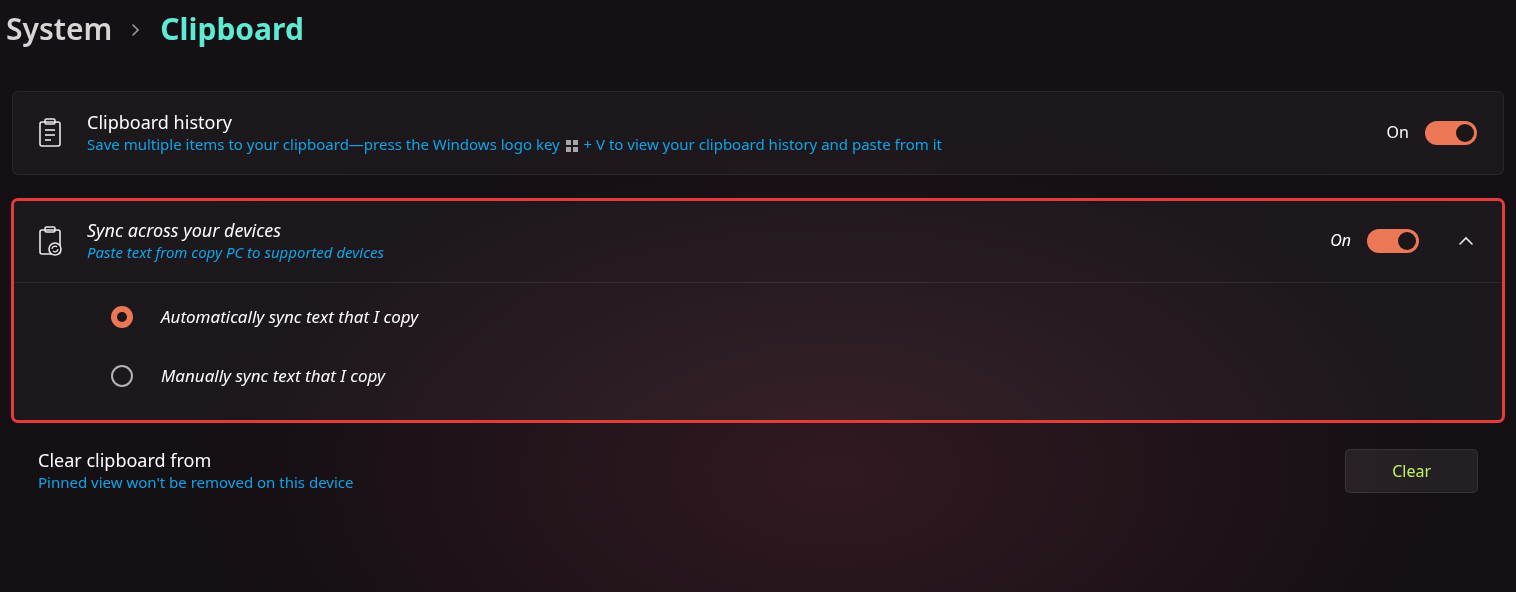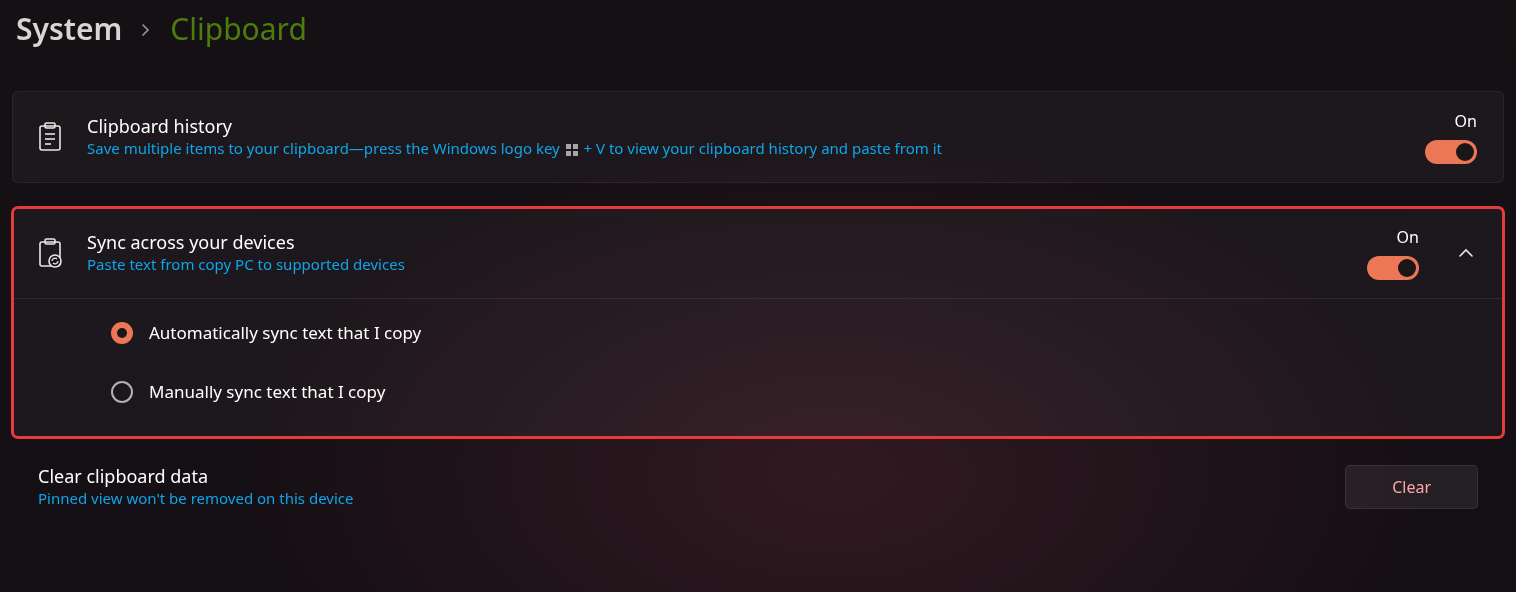--- a/index.html
+++ b/index.html
@@ -8,66 +8,67 @@
     height: 592px;
     background: radial-gradient(ellipse at 55% 80%, rgba(120,40,60,0.25) 0%, rgba(20,15,20,0.9) 50%, #141014 100%), #1a1418;
     font-family: "Segoe UI", system-ui, sans-serif;
     color: #ffffff;
     overflow: hidden;
   }
   .breadcrumb {
     display: flex;
     align-items: center;
     gap: 18px;
-    padding: 8px 14px 14px 16px;
+    padding: 8px 14px 14px 6px;
     font-size: 30px;
     font-weight: 600;
   }
   .breadcrumb .parent { color: #d6d6d6; font-weight: 600; }
   .breadcrumb .chevron { color: #9a9a9a; font-size: 18px; }
-  .breadcrumb .current { color: #4d7c0f; font-weight: 400; }
+  .breadcrumb .current { color: #5eead4; font-weight: 700; }
 
   .content { padding: 0 12px; }
 
   .card {
     background: rgba(255,255,255,0.035);
     border: 1px solid rgba(255,255,255,0.06);
     border-radius: 6px;
     margin-top: 24px;
     position: relative;
   }
   .card.nomargin-top { margin-top: 28px; }
   .card.highlight {
     outline: 3px solid #e63b3b;
     outline-offset: -2px;
+    font-style: italic;
   }
   .card-row {
     display: flex;
     align-items: center;
     padding: 18px 26px 18px 22px;
     gap: 22px;
   }
   .card-row.subrow {
     padding: 22px 26px 22px 98px;
-    gap: 16px;
+    gap: 28px;
   }
   .card-icon {
     width: 30px;
     height: 30px;
     flex: 0 0 30px;
     display: flex;
     align-items: center;
     justify-content: center;
     color: #e8e8e8;
   }
   .card-text { flex: 1; }
   .card-title { font-size: 18px; color: #ffffff; font-weight: 400; line-height: 1.35; }
   .card-desc { font-size: 15px; color: #0ea5e9; font-weight: 400; line-height: 1.45; }
 
-  .toggle-block { display: flex; align-items: flex-end; gap: 8px; flex-direction: column; }
+  .toggle-block { display: flex; align-items: flex-start; gap: 16px; }
   .toggle-label { font-size: 16px; color: #ffffff; }
   .toggle {
     width: 52px; height: 24px;
     border-radius: 12px;
     background: #ec7756;
     position: relative;
     cursor: pointer;
   }
   .toggle .knob {
     position: absolute;
@@ -106,21 +107,21 @@
 
   .plain-row {
     display: flex;
     align-items: center;
     padding: 26px 26px 0 26px;
     gap: 22px;
   }
   .btn {
     background: rgba(255,255,255,0.07);
     border: 1px solid rgba(255,255,255,0.08);
-    color: #fca5a5;
+    color: #bef264;
     font-size: 16px;
     padding: 10px 46px;
     border-radius: 5px;
     cursor: pointer;
     font-family: inherit;
   }
 
   .winkey-inline {
     display: inline-flex;
     vertical-align: middle;
@@ -210,19 +211,19 @@
       <div class="radio-label">Automatically sync text that I copy</div>
     </div>
     <div class="card-row subrow" style="padding-top:14px;padding-bottom:34px;">
       <div class="radio"></div>
       <div class="radio-label">Manually sync text that I copy</div>
     </div>
   </div>
 
   <div class="plain-row">
     <div class="card-text">
-      <div class="card-title">Clear clipboard data</div>
+      <div class="card-title">Clear clipboard from</div>
       <div class="card-desc">Pinned view won't be removed on this device</div>
     </div>
     <button class="btn">Clear</button>
   </div>
 
 </div>
 
 </body></html>

